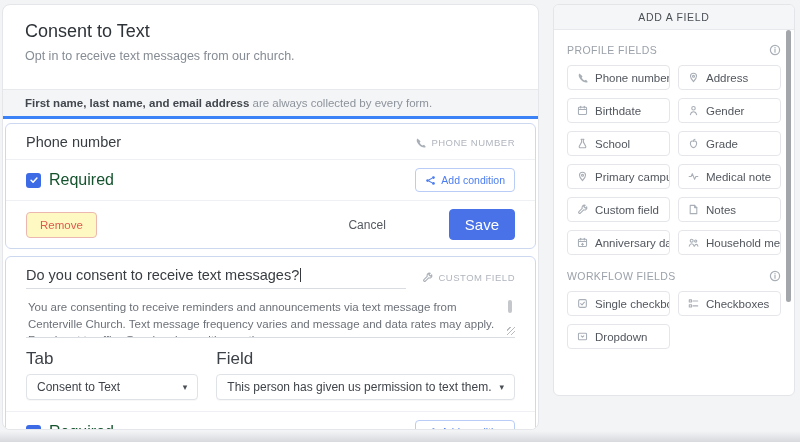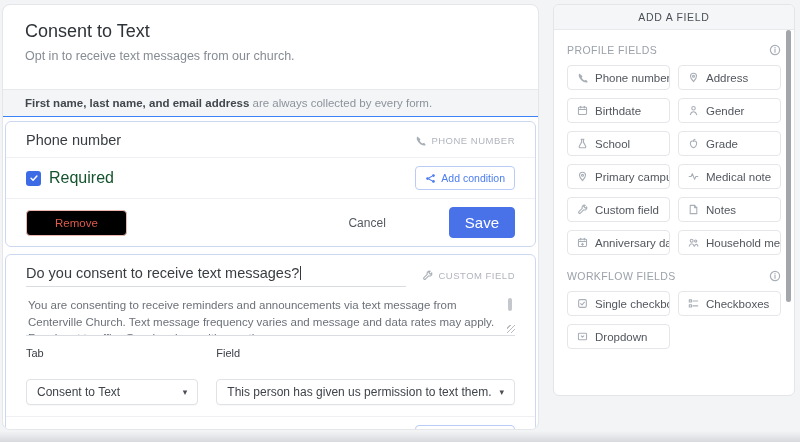--- a/index.html
+++ b/index.html
@@ -17,21 +17,21 @@
     background: #fff; border: 1px solid #e4e6ea; border-radius: 8px;
     overflow: hidden;
   }
   .editor-header { padding: 16px 22px 12px; }
   .editor-title { font-size: 18px; font-weight: 400; color: #2e3338; }
   .editor-desc { margin-top: 7px; font-size: 12.5px; color: #868c94; }
 
   .notice {
     margin-top: 14px;
     background: #f4f5f7;
-    border-top: 1px solid #e7e9ec; border-bottom: 1px solid #3b82f6;
+    border-top: 1px solid #e7e9ec; border-bottom: 3px solid #3b82f6;
     padding: 7px 22px; font-size: 11.5px; color: #8d939b;
   }
   .notice b { color: #42474d; font-weight: bold; }
 
   .field-card {
     margin: 4px 2px 7px; border: 1px solid #ccd7f0; border-radius: 6px;
     background: #fff;
   }
   .card-title-row {
     display: flex; justify-content: space-between; align-items: center;
@@ -57,22 +57,22 @@
     display: flex; align-items: center; gap: 5px;
     background: #fff; border: 1px solid #b9ccf7; border-radius: 4px;
     padding: 5px 9px; font-size: 10.5px; color: #4c7df0; cursor: pointer;
     font-family: inherit;
   }
   .card-footer {
     display: flex; justify-content: space-between; align-items: center;
     padding: 8px 20px; border-top: 1px solid #eef0f3;
   }
   .btn-remove {
-    background: #000000; border: 1px solid #ecb7af; border-radius: 4px;
-    padding: 6px 28px; font-size: 11.5px; color: #dd5a4c; cursor: pointer;
+    background: #fef9c3; border: 1px solid #ecb7af; border-radius: 4px;
+    padding: 6px 13px; font-size: 11.5px; color: #dd5a4c; cursor: pointer;
     font-family: inherit;
   }
   .footer-right { display: flex; align-items: center; gap: 16px; }
   .btn-cancel { background: none; border: none; font-size: 12px; color: #54595f; cursor: pointer; font-family: inherit; }
   .btn-save {
     background: #4a72e8; border: 1px solid #4a72e8; border-radius: 4px;
     padding: 6px 15px; font-size: 15px; color: #fff; cursor: pointer;
     font-family: inherit;
     margin-left: 47px;
   }
@@ -95,21 +95,21 @@
     font-size: 11.5px; line-height: 1.45; color: #6c7178;
     height: 42px; overflow: hidden;
   }
   .scroll-thumb-small { position: absolute; right: 3px; top: 4px; width: 4px; height: 13px; background: #c4c7cc; border-radius: 2px; }
   .resize-grip {
     position: absolute; right: 0; bottom: 2px; width: 8px; height: 8px;
     background: repeating-linear-gradient(135deg, transparent 0 2px, #b8bcc1 2px 3px);
   }
   .selects-row { display: flex; gap: 18px; padding: 11px 20px 11px; }
   .select-group { flex: 1; }
-  .select-label { font-size: 11px; color: #3c4147; margin-bottom: 20px; }
+  .select-label { font-size: 17px; color: #3c4147; margin-bottom: 5px; }
   .select-box {
     display: flex; justify-content: space-between; align-items: center;
     border: 1px solid #dfe2e6; border-radius: 4px; background: #fff;
     padding: 5px 10px; font-size: 12px; color: #3f444a; cursor: pointer;
     box-shadow: 0 1px 1px rgba(0,0,0,.03);
     white-space: nowrap; overflow: hidden;
   }
   .select-caret { font-size: 9px; color: #4a4f55; margin-left: 8px; }
 
   

